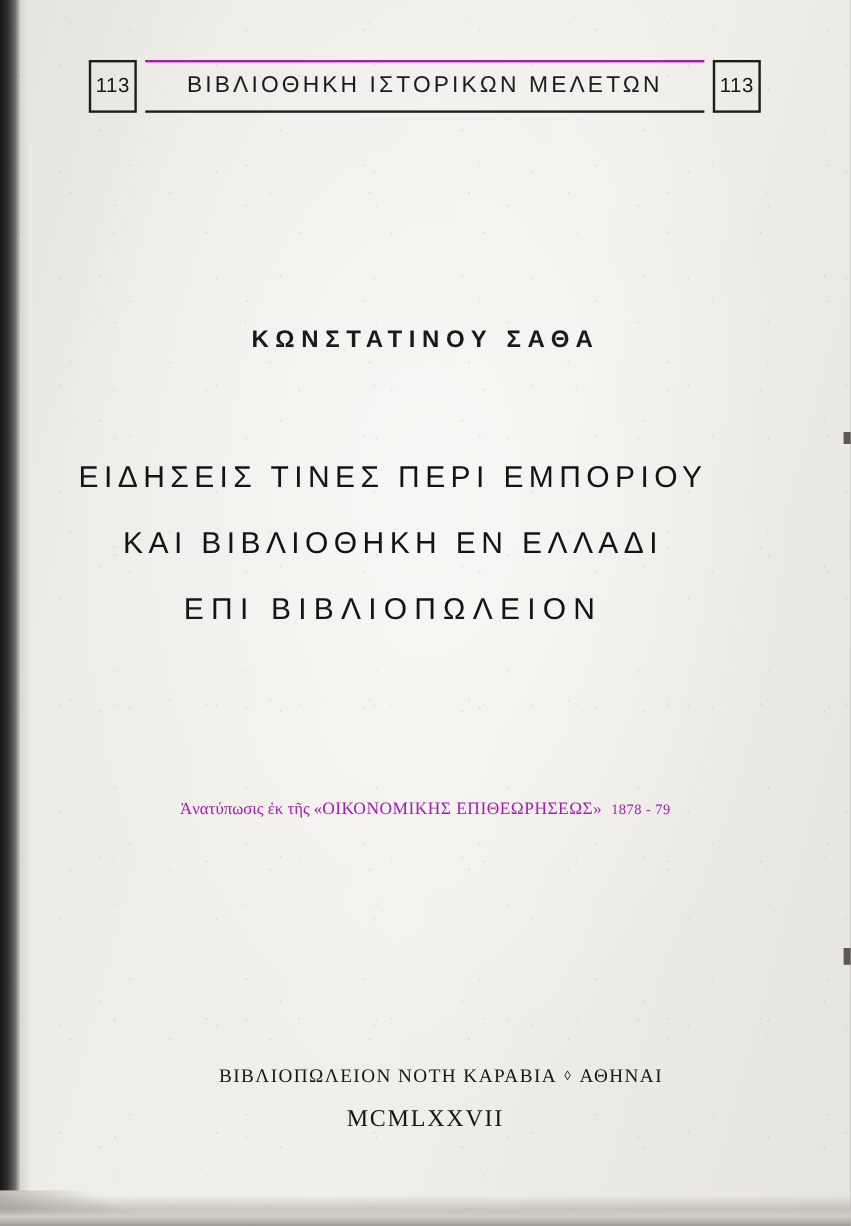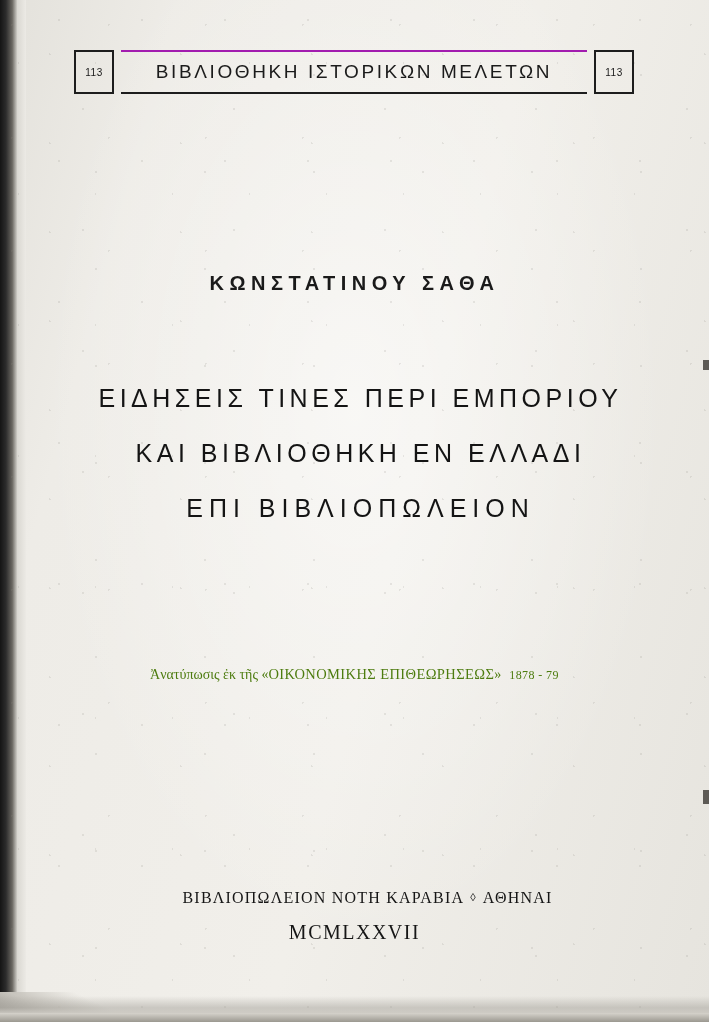--- a/index.html
+++ b/index.html
@@ -101,21 +101,21 @@
     height: 44px;
     border: 2px solid #1d1d1d;
     box-sizing: border-box;
     display: flex;
     align-items: center;
     justify-content: center;
   }
   .series-box.left { left: 0; }
   .series-box.right { right: 0; }
   .series-num {
-    font-size: 10px;
+    font-size: 17px;
     letter-spacing: 0.5px;
     color: #181818;
   }
   .series-title-box {
     position: absolute;
     left: 47px;
     right: 47px;
     top: 0;
     height: 44px;
     border-top: 2px solid #a21caf;
@@ -142,46 +142,45 @@
     font-size: 20px;
     font-weight: 700;
     letter-spacing: 5.5px;
     color: #1a1a1a;
     margin-top: 24px;
   }
 
   
   .title-block {
     position: absolute;
-    left: 16px;
+    left: 0;
     top: 386px;
     width: 655px;
     text-align: center;
     color: #141414;
-    padding-left: 17px;
   }
   .title-line {
     font-size: 25px;
     letter-spacing: 4.5px;
     line-height: 1.0;
     margin-bottom: 30px;
     white-space: nowrap;
   }
   .title-line.l3 { letter-spacing: 6px; margin-bottom: 0; }
 
   
   .reprint {
     position: absolute;
     left: 0;
     top: 666px;
     width: 709px;
     text-align: center;
     font-family: "Liberation Serif", serif;
     font-size: 14px;
-    color: #4d7c0f;
+    color: #a21caf;
     white-space: nowrap;
   }
   .reprint .caps {
     font-size: 14.5px;
     letter-spacing: 0.4px;
   }
   .reprint .years {
     font-size: 12px;
     letter-spacing: 0.4px;
     margin-left: 8px;

